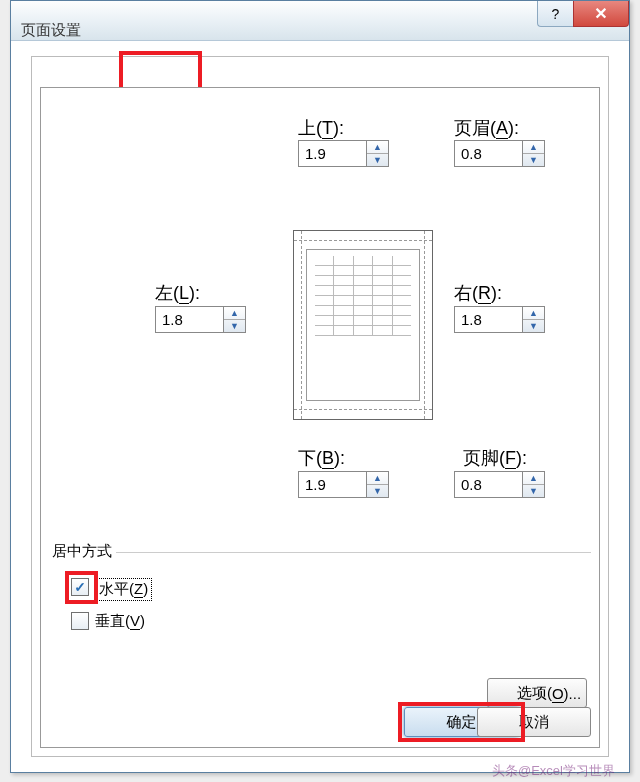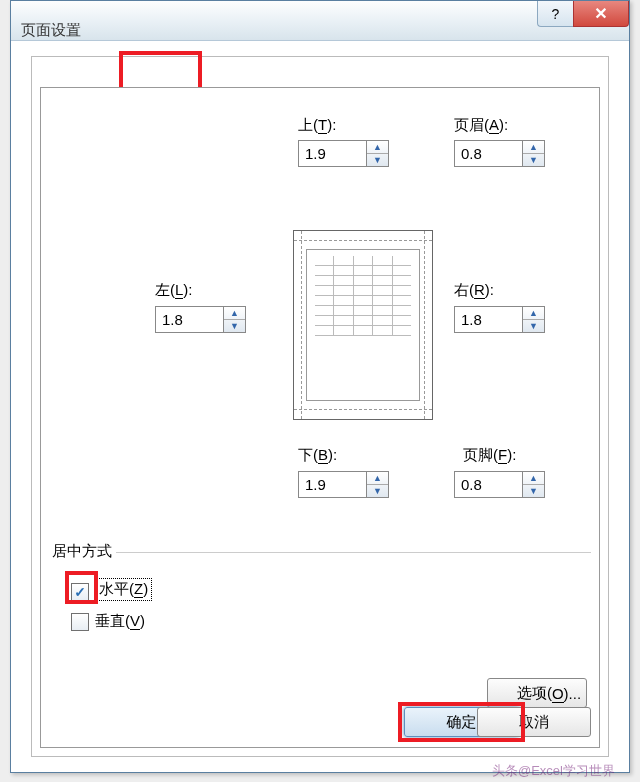--- a/index.html
+++ b/index.html
@@ -17,37 +17,37 @@
     .winbtn { height: 26px; display:flex;align-items:center;justify-content:center; border: 1px solid #8ca8c0; border-top:none; background: linear-gradient(#f3f7fb,#d6e4ef); font-size:14px; }
     .winbtn.help { width: 36px; border-radius: 0 0 0 4px; border-right:none;}
     .winbtn.close { width: 56px; background: linear-gradient(#e8877f,#d1493e); color:#fff; border-color:#a33; border-radius: 0 0 4px 0; font-size:16px; font-weight:bold;}
     .content { position: absolute; left:20px; top: 55px; right:20px; bottom: 15px; border:1px solid #bbb; }
     .tabs { display:flex; position:absolute; top:-1px; left:8px; }
     .tab { padding: 5px 14px; border:1px solid #999; background:#f0f0f0; font-size:15px; margin-right:-1px; cursor:pointer; position:relative; top:0;}
     .tab.active { background:#fff; border-bottom:1px solid #fff; z-index:2; }
     .tabpanel { position:absolute; left:8px; right:8px; top:30px; bottom:8px; border:1px solid #999; background:#fff; }
     .red-box { position:absolute; border: 4px solid #ed1c24; }
     .red-tab { left:87px; top:-6px; width:83px; height:42px; }
-    .label { position:absolute; font-size:15px; color:#000; }
+    .label { position:absolute; font-size:18px; color:#000; }
     .spinner-wrap { position:absolute; display:flex; }
     .spinner-input { width:69px; height:27px; border:1px solid #888; padding:2px 6px; font-size:15px; }
     .spinner-btns { width:22px; height:27px; border:1px solid #888; border-left:none; display:flex; flex-direction:column; background:linear-gradient(#fff,#e0e8f0);}
     .spinbtn { flex:1; display:flex; align-items:center; justify-content:center; font-size:9px; color:#36a; cursor:pointer; }
     .spinbtn:first-child { border-bottom:1px solid #aaa; }
     .preview { position:absolute; left:252px; top:142px; width:140px; height:190px; border:1px solid #666; background:#fff; }
     .preview-inner { position:absolute; left:12px; top:18px; right:12px; bottom:18px; border:1px solid #999; }
     .preview-grid { position:absolute; left:8px; top:6px; right:8px; height:80px; }
     .preview-grid .row { height:10px; border-bottom:1px solid #bbb; display:flex; }
     .preview-grid .row .cell { flex:1; border-right:1px solid #bbb; }
     .preview-grid .row .cell:last-child { border-right:none;}
     .preview .dot-line { position:absolute; border-top:1px dashed #999; }
     .preview .dot-line-v { position:absolute; border-left:1px dashed #999; }
     .fieldset-label { position:absolute; left:8px; top:454px; font-size:15px; background:#fff; padding:0 3px; }
     .fieldset-line { position:absolute; left:75px; right:8px; top:464px; border-top:1px solid #ccc; }
-    .checkbox-row { position:absolute; display:flex; align-items:flex-end; }
+    .checkbox-row { position:absolute; display:flex; align-items:flex-start; }
     .checkbox { width:18px; height:18px; border:1px solid #707070; background:linear-gradient(#fff,#e8eef4); display:flex; align-items:center; justify-content:center; margin-right:6px; }
     .checkbox.checked::after { content:"✓"; color:#2a6fb5; font-size:14px; font-weight:bold; }
     .chk-label { font-size:15px; }
     .chk-dotted { border:1px dotted #000; padding:1px 3px; }
     .red-chk { left:24px; top:483px; width:33px; height:33px; }
     .btn { position:absolute; height:30px; border:1px solid #888; background:linear-gradient(#fdfdfd,#e6e6e6); font-size:15px; display:flex; align-items:center; justify-content:center; cursor:pointer; border-radius:3px; }
     .btn.options { right:12px; top:590px; width:100px;padding-left:24px; }
     .btn.ok { left:363px; bottom:10px; width:115px; background:linear-gradient(#eaf3fb,#c9ddef); border-color:#5e8fbd; box-shadow:0 0 4px #5e8fbd; }
     .btn.cancel { right:8px; bottom:10px; width:114px; }
     .red-ok { border:4px solid #ed1c24; position:absolute; left:357px; bottom:5px; width:127px; height:40px; }

